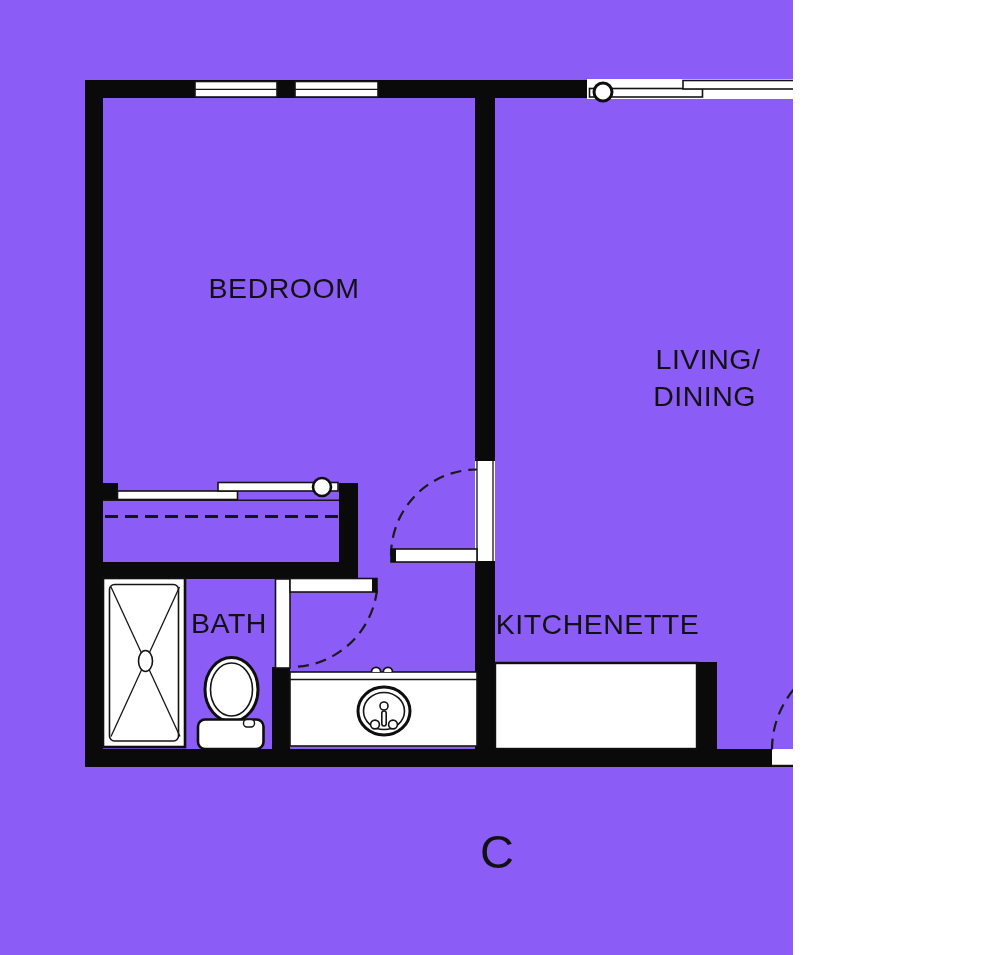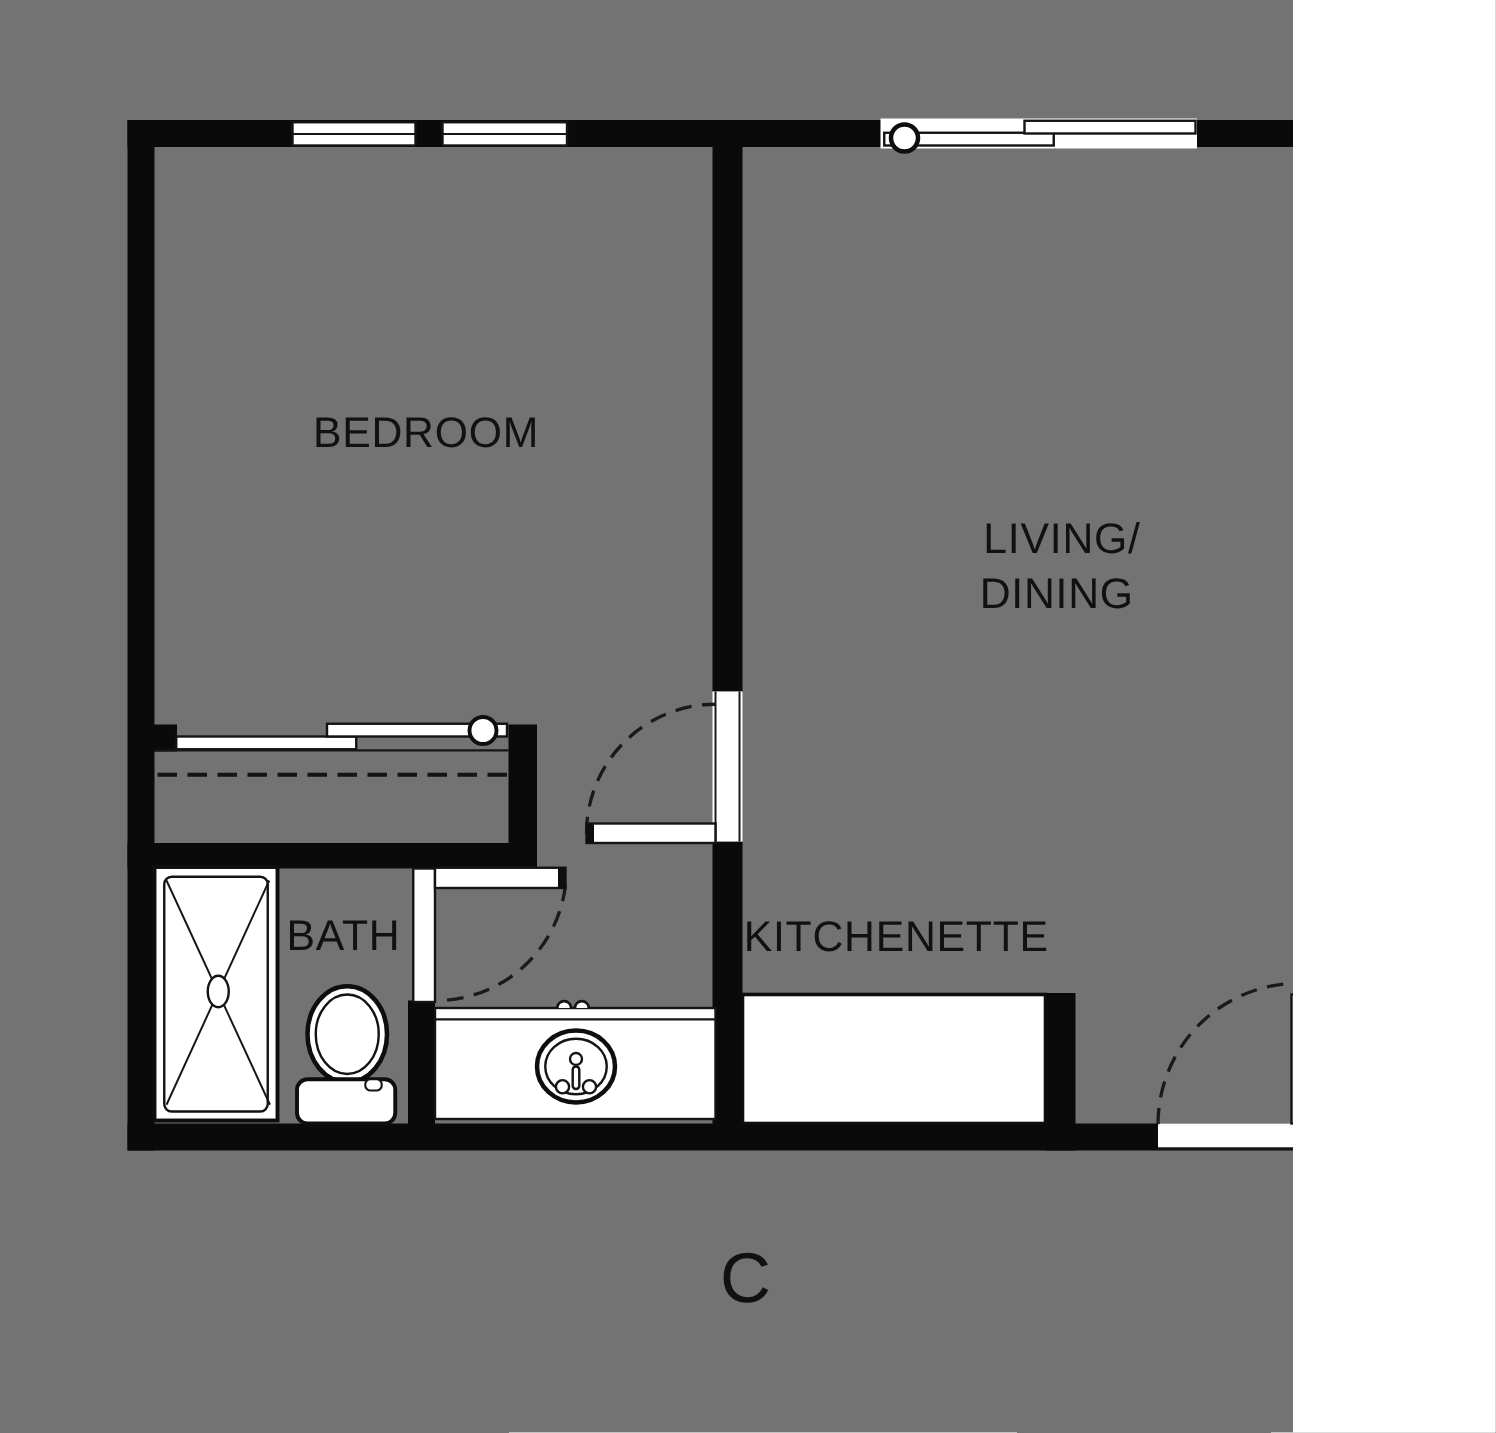--- a/index.html
+++ b/index.html
@@ -2,23 +2,23 @@
 <html><head>
 <meta charset="utf-8">
 <style>
   html, body {
     margin: 0;
     padding: 0;
     background: #ffffff;
   }
   .stage {
     position: relative;
-    width: 862px;
+    width: 793px;
     height: 955px;
-    background: #737373;
+    background: #8b5cf6;
     overflow: hidden;
     font-family: "Liberation Sans", sans-serif;
   }
   svg { display: block; }
   .plan-label {
     font-family: "Liberation Sans", sans-serif;
     font-size: 28.5px;
     letter-spacing: 0.5px;
     fill: #111111;
   }

